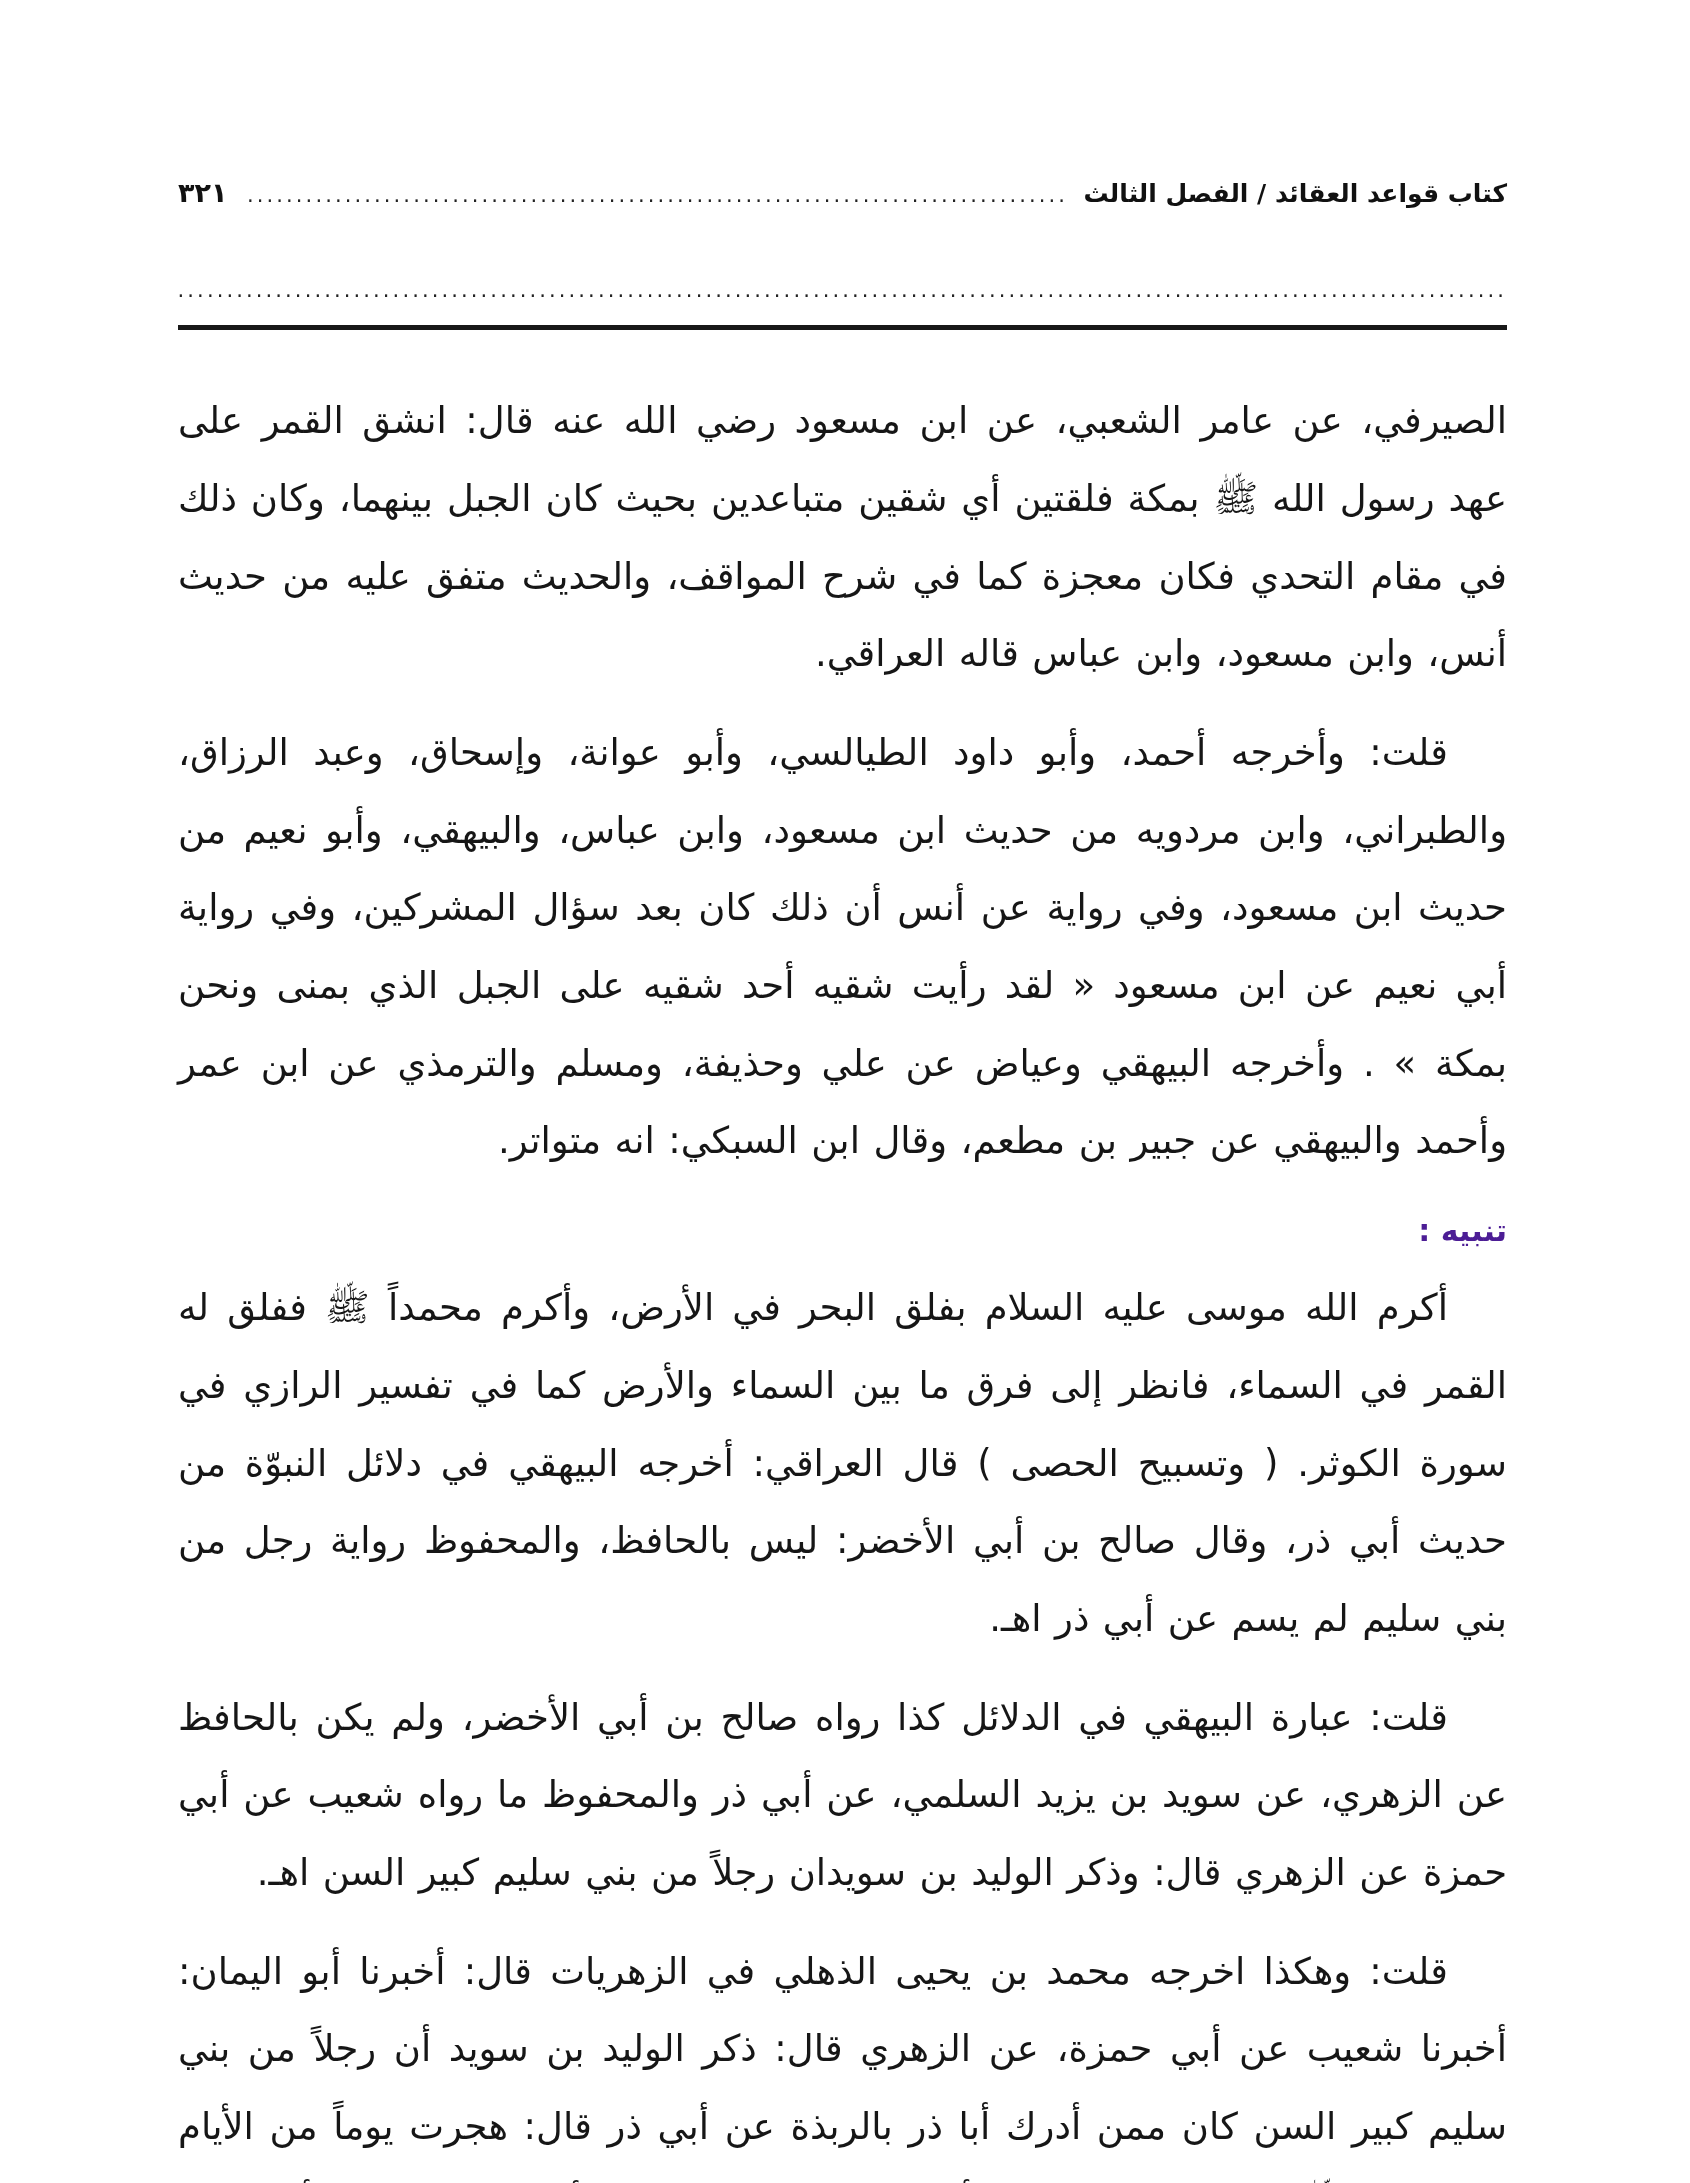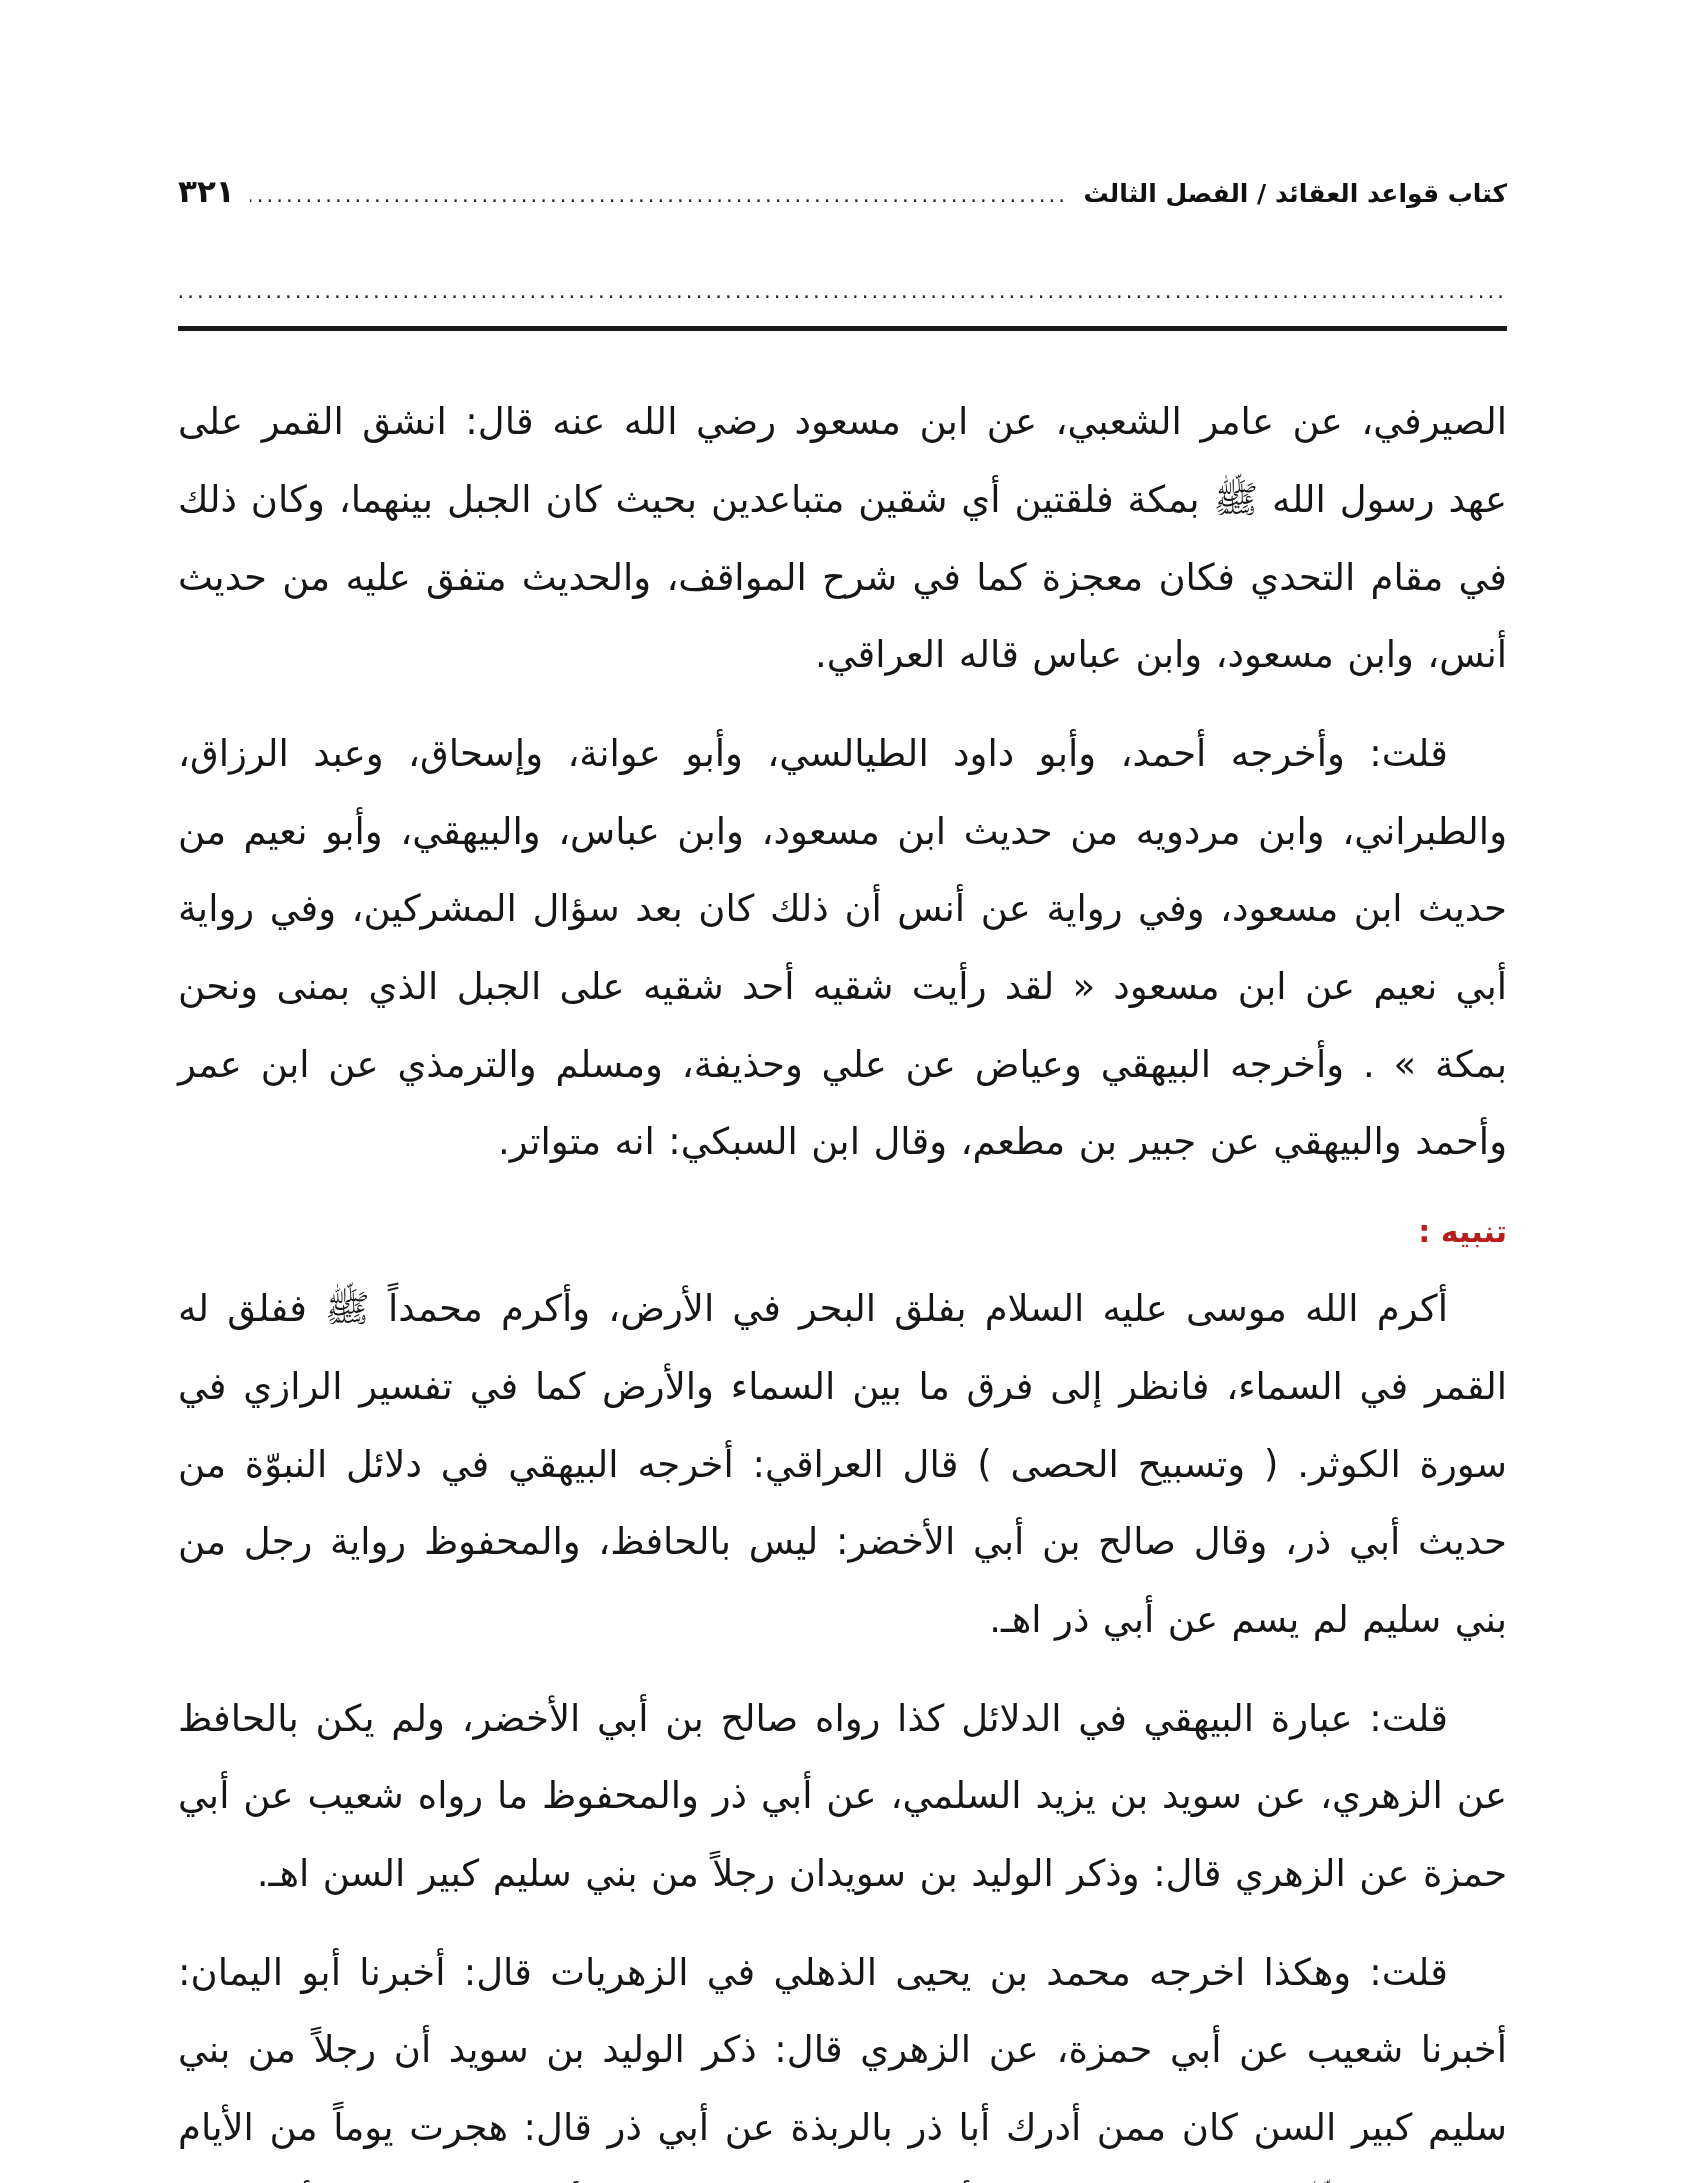--- a/index.html
+++ b/index.html
@@ -32,21 +32,21 @@
     flex: 1;
     overflow: hidden;
     white-space: nowrap;
     font-weight: normal;
     font-size: 21px;
     letter-spacing: 3.1px;
     color: #222;
   }
   .page-number {
     white-space: nowrap;
-    font-size: 31px;
+    font-size: 27px;
   }
   .dotted-separator {
     margin-top: 70px;
     overflow: hidden;
     white-space: nowrap;
     font-size: 21px;
     letter-spacing: 3.1px;
     color: #222;
     height: 27px;
   }
@@ -65,21 +65,21 @@
     line-height: 2.1;
     margin: 0 0 21px 0;
     text-indent: 59px;
     word-spacing: 1.7px;
   }
   .para.no-indent { text-indent: 0; }
   .heading {
     font-size: 30px;
     font-weight: bold;
     margin: 33px 0 21px 0;
-    color: #b91c1c;
+    color: #4c1d95;
   }
   .bold-inline { font-weight: normal; }
 </style>
 </head>
 <body>
 
 <div class="page">
 
   <header class="page-header">
     <span class="header-title">كتاب قواعد العقائد / الفصل الثالث</span>

